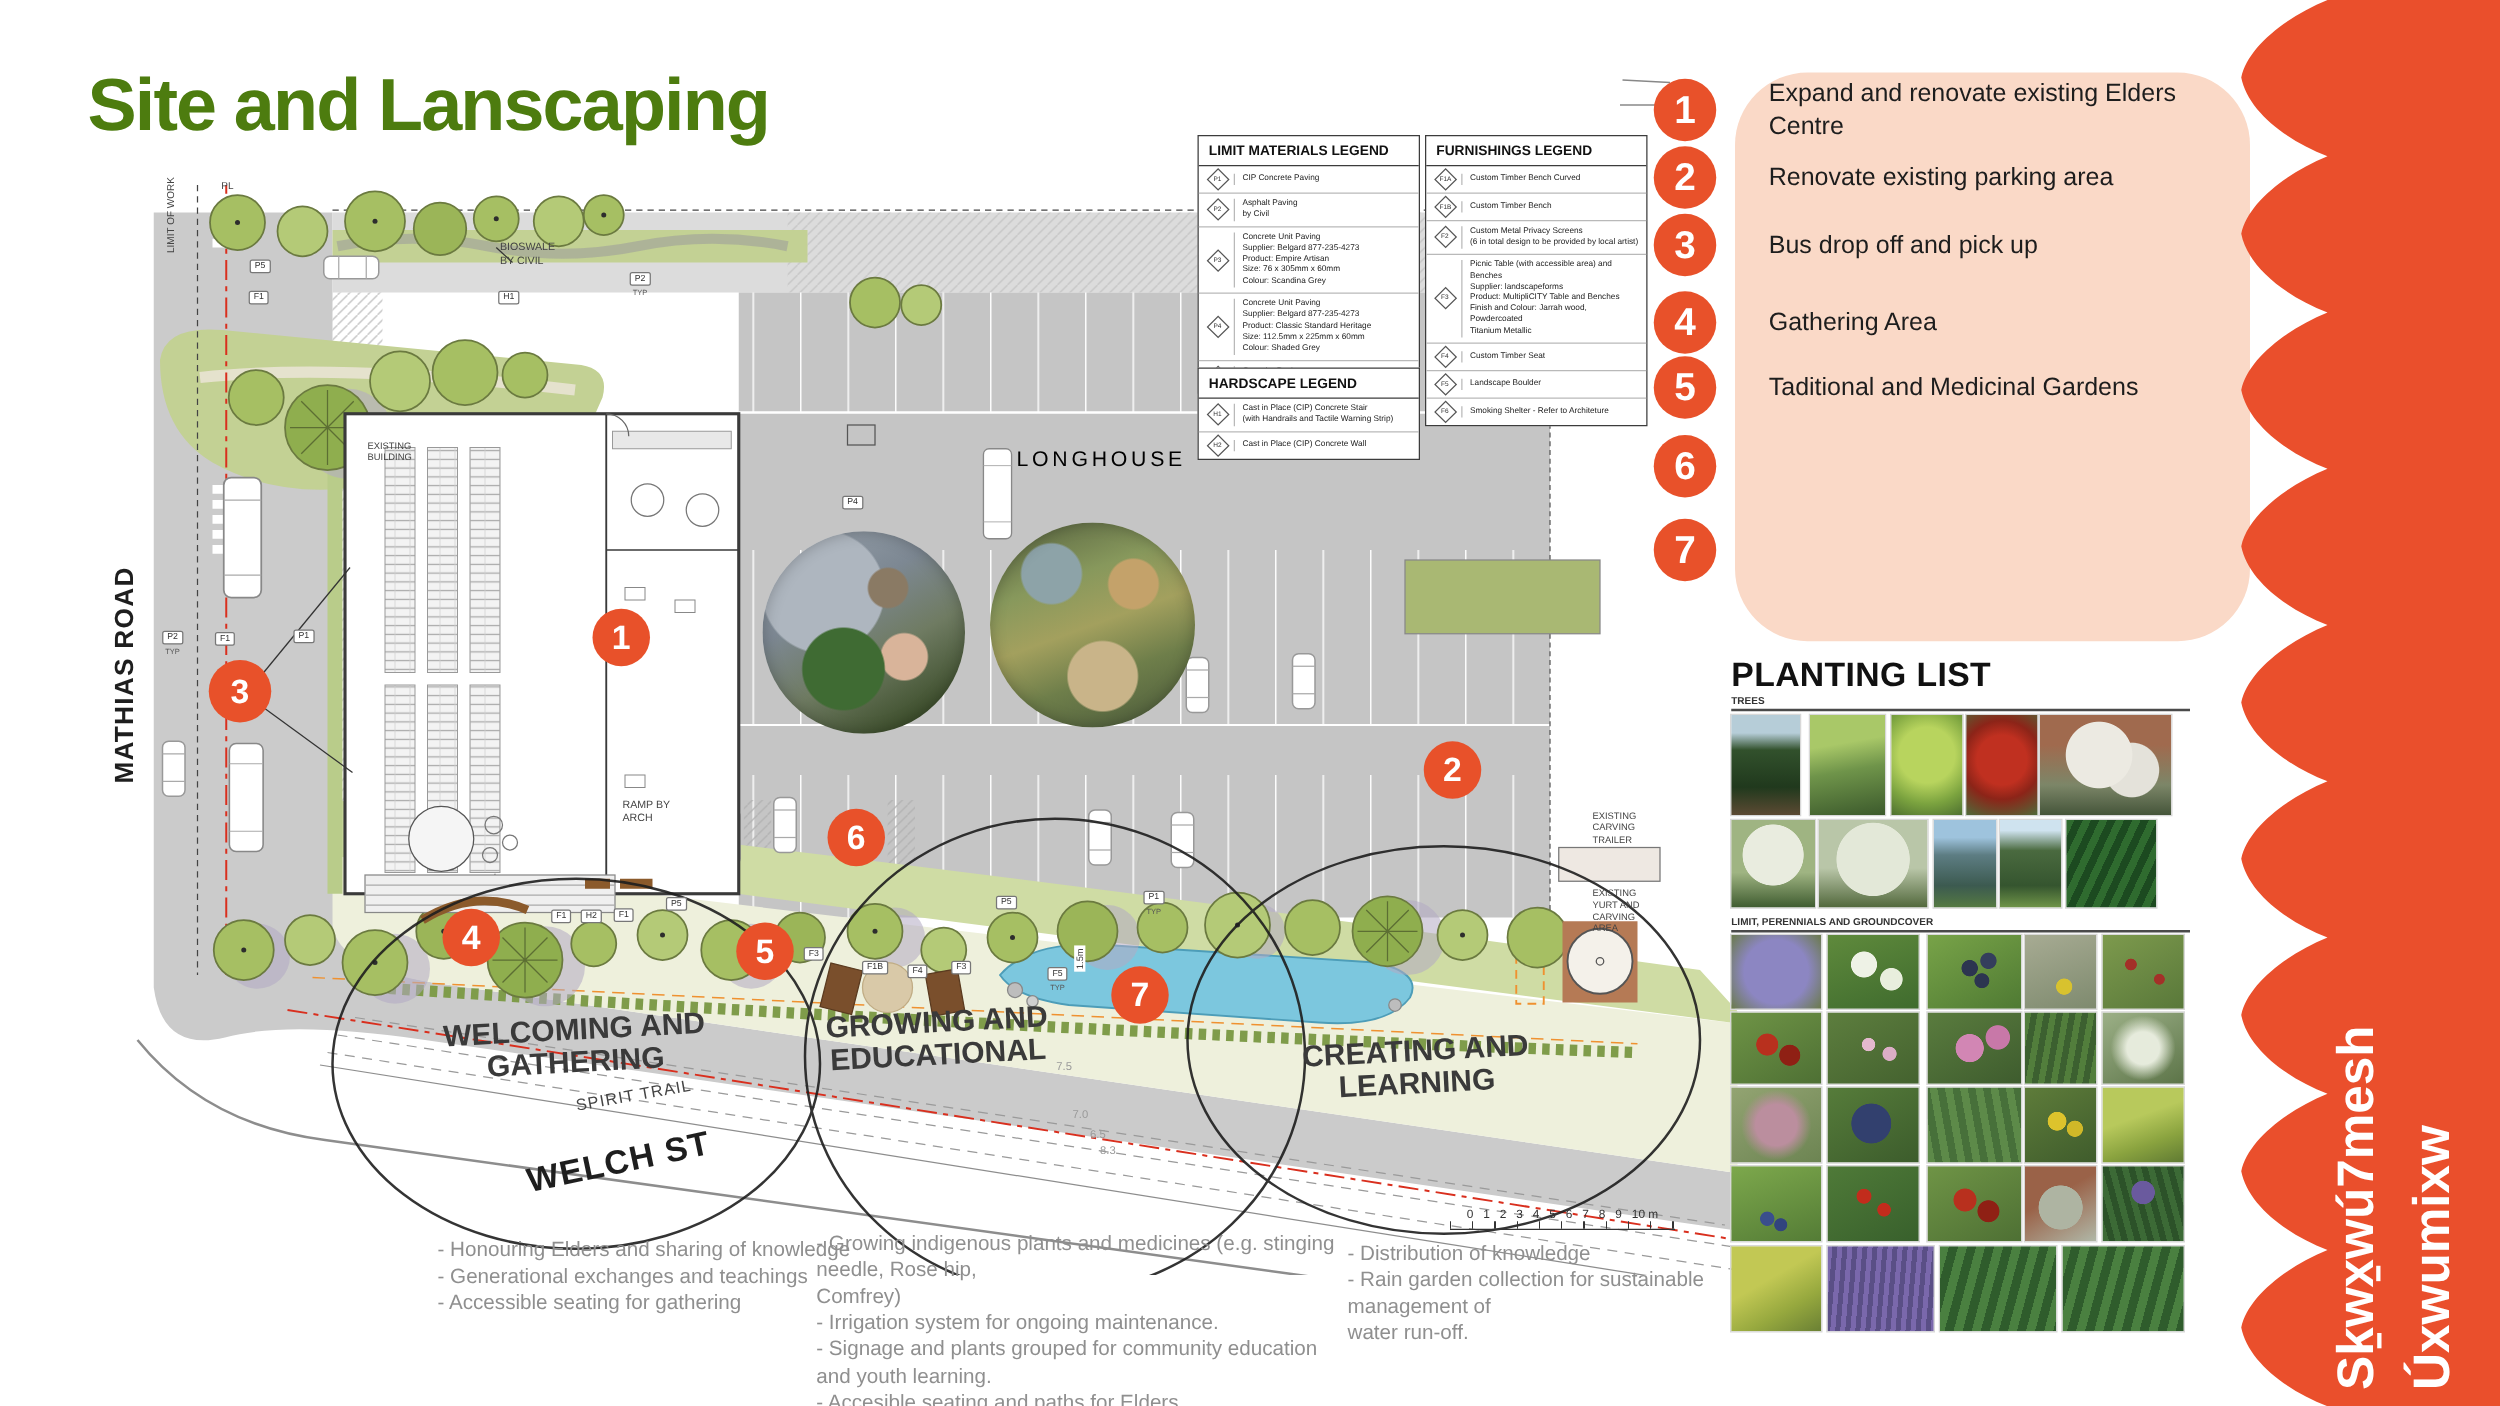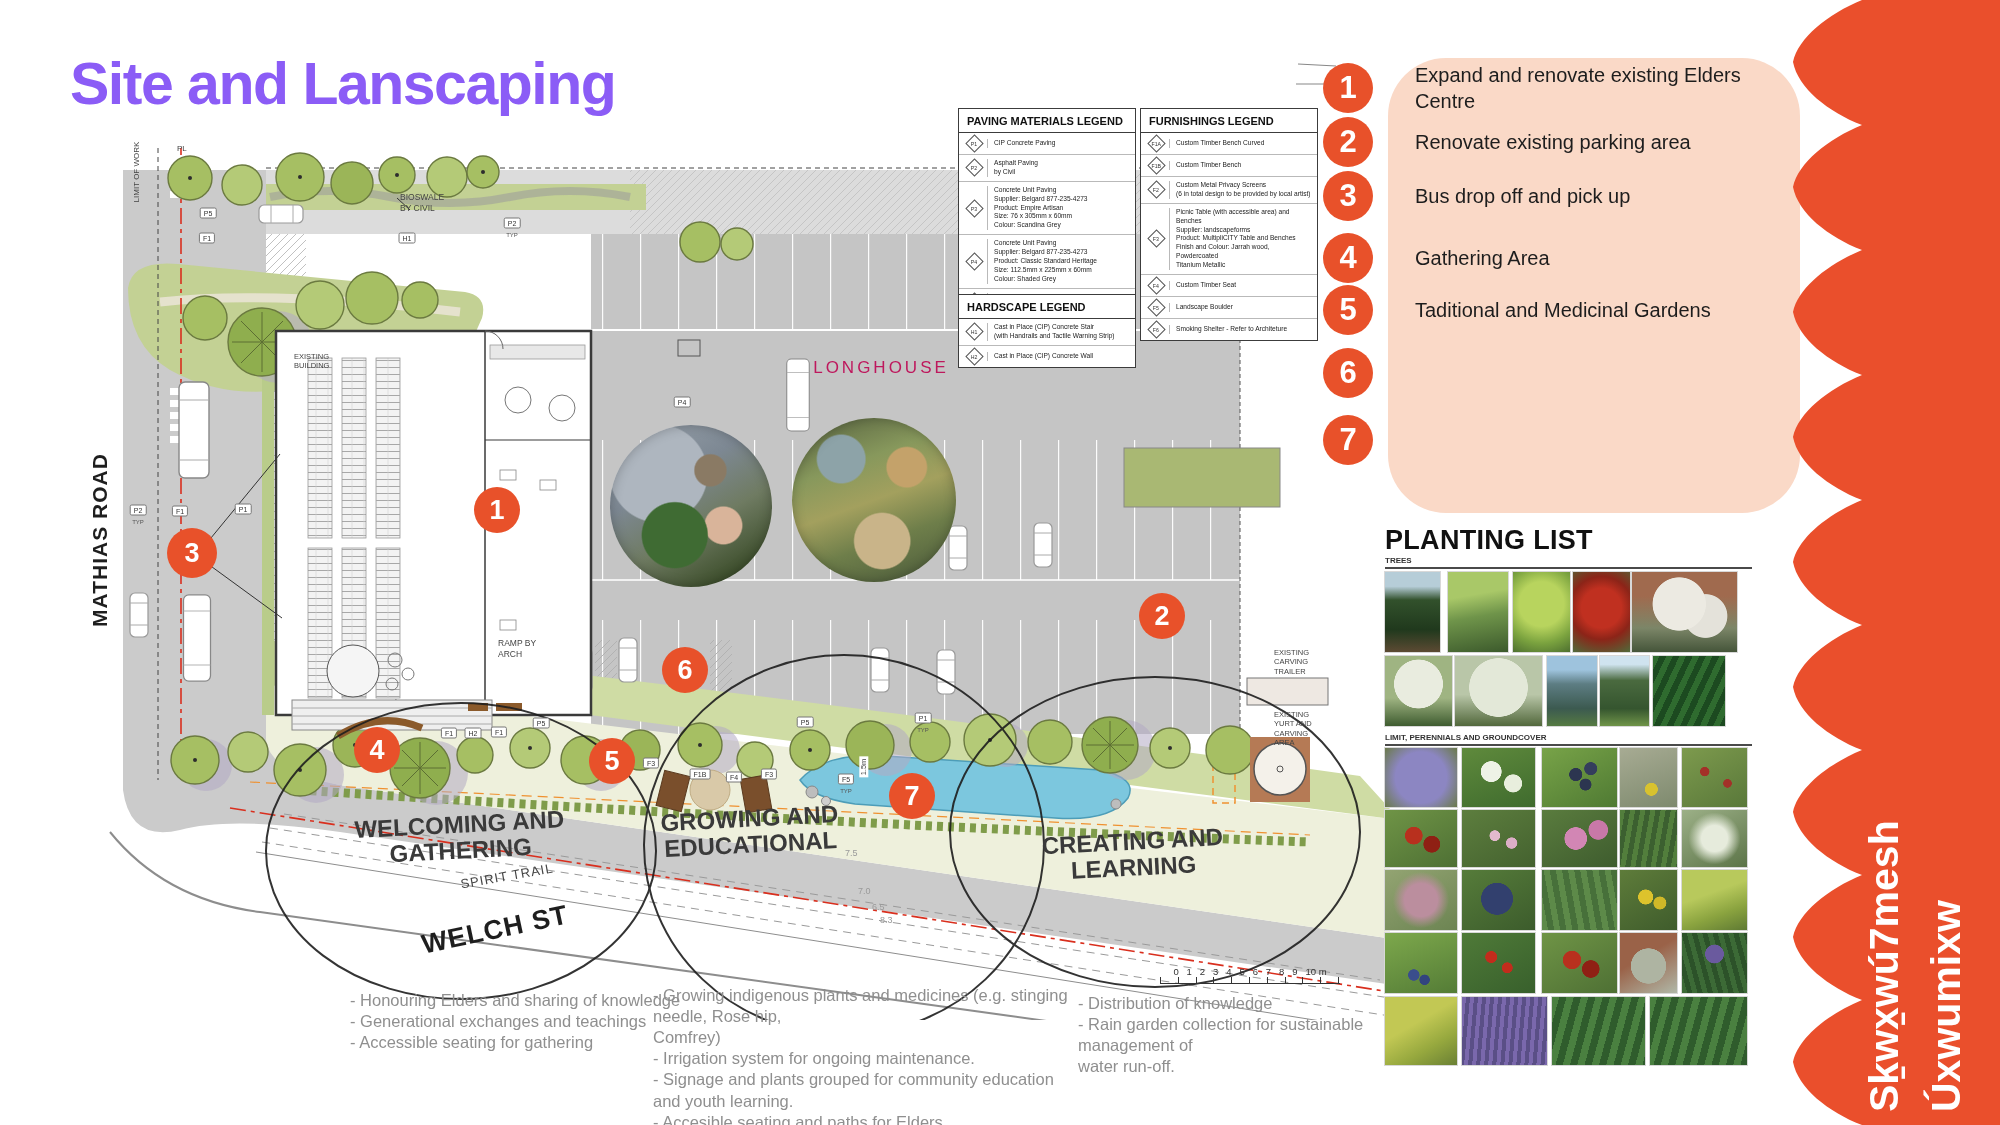--- a/index.html
+++ b/index.html
@@ -1,21 +1,21 @@
 <!DOCTYPE html>
 <html><head>
 <meta charset="utf-8">
 <style>
   html,body{margin:0;padding:0}
   body{width:2000px;height:1125px;position:relative;background:#fff;
        font-family:"Liberation Sans",sans-serif;overflow:hidden}
 
   
   .title{position:absolute;left:70px;top:50px;font-size:59px;font-weight:bold;
-         letter-spacing:-1.5px;color:#8b5cf6}
+         letter-spacing:-1.5px;color:#4d7c0f}
 
   
   .plan{position:absolute;left:70px;top:140px;width:1320px;height:880px}
   .plan svg{position:absolute;left:0;top:0}
 
   .plab{position:absolute;color:#3d3d3d;z-index:7}
   .ctr{position:absolute;font-size:9px;color:#9a9a9a;z-index:7}
   .zone{position:absolute;font-size:24px;font-weight:bold;line-height:1.1;text-align:center;
         white-space:pre-line;color:#3a3a3a;transform:translate(-50%,-50%) rotate(-3deg);z-index:8}
   .street-v{font-size:21px;font-weight:bold;color:#1e1e1e;letter-spacing:1px;
@@ -356,21 +356,21 @@
       <ellipse cx="1085" cy="692" rx="205" ry="155"></ellipse>
     </g>
   </svg>
 
   <div class="photo ph-harvest" style="left:540px;top:285px;width:162px;height:162px"></div>
   <div class="photo ph-grasses" style="left:722px;top:278px;width:164px;height:164px"></div>
 
   <div class="plab street-v" style="left:30px;top:400px">MATHIAS ROAD</div>
   <div class="plab" style="left:425px;top:790px;transform:translate(-50%,-50%) rotate(-12deg);font-size:27px;font-weight:bold;color:#1e1e1e;letter-spacing:1px">WELCH ST</div>
   <div class="plab" style="left:437px;top:736px;transform:translate(-50%,-50%) rotate(-10deg);font-size:13px;color:#444;letter-spacing:1px">SPIRIT TRAIL</div>
-  <div class="plab" style="left:811px;top:228px;transform:translate(-50%,-50%);font-size:17px;letter-spacing:3px;color:#be185d">LONGHOUSE</div>
+  <div class="plab" style="left:811px;top:228px;transform:translate(-50%,-50%);font-size:17px;letter-spacing:3px;color:#000000">LONGHOUSE</div>
   <div class="zone" style="left:390px;top:698px">WELCOMING AND
 GATHERING</div>
   <div class="zone" style="left:680px;top:692px">GROWING AND
 EDUCATIONAL</div>
   <div class="zone" style="left:1063px;top:715px">CREATING AND
 LEARNING</div>
 
   <div class="plab tiny" style="left:67px;top:32px;transform:translate(-50%,-50%) rotate(-90deg);white-space:nowrap;font-size:8px">LIMIT OF WORK</div>
   <div class="plab tiny" style="left:107px;top:4px;font-size:8px">PL</div>
   <div class="plab tiny" style="left:330px;top:52px">BIOSWALE
@@ -424,21 +424,21 @@
   <div class="co" style="left:427px;top:370px">1</div>
   <div class="co" style="left:1092px;top:476px">2</div>
   <div class="co" style="left:122px;top:413px;width:50px;height:50px;margin:-25px 0 0 -25px">3</div>
   <div class="co" style="left:307px;top:610px">4</div>
   <div class="co" style="left:542px;top:621px">5</div>
   <div class="co" style="left:615px;top:530px">6</div>
   <div class="co" style="left:842px;top:656px">7</div>
 </div>
 
 <div class="lgd" style="left:958px;top:108px">
-  <div class="lgd-title">PAVING MATERIALS LEGEND</div>
+  <div class="lgd-title">LIMIT MATERIALS LEGEND</div>
   <div class="lrow">
       <span class="dia">
         <b>
           <i>P1</i>
         </b>
       </span>
       <span class="ldesc">CIP Concrete Paving</span>
     </div>
   <div class="lrow">
       <span class="dia">

